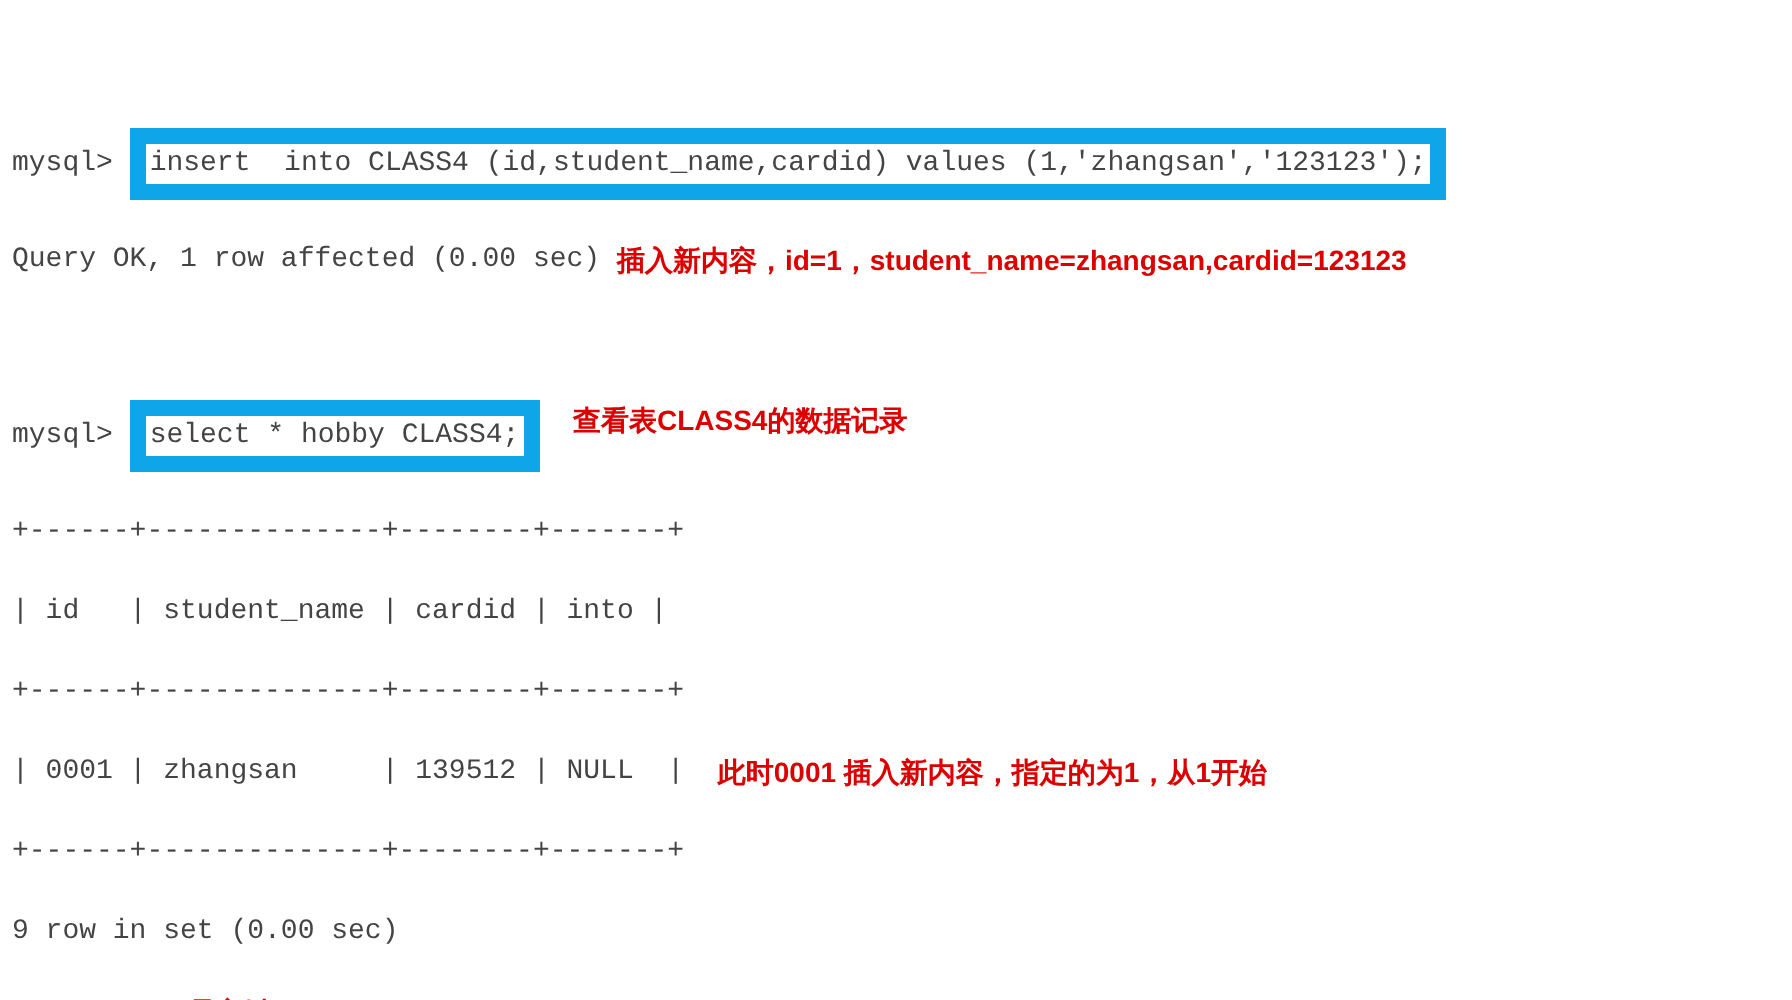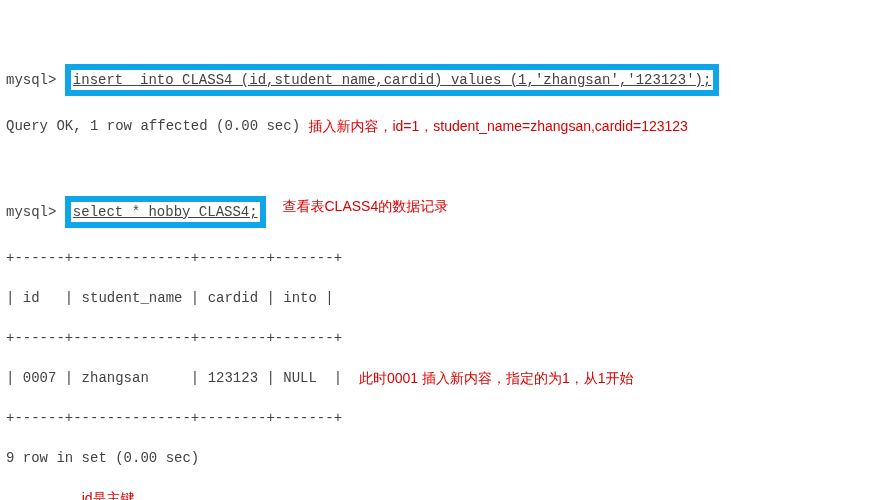--- a/index.html
+++ b/index.html
@@ -7,47 +7,46 @@
     padding: 4px 6px;
     background: #fff;
     font-family: Consolas, Menlo, "Courier New", monospace;
     font-size: 14px;
     line-height: 20px;
     color: #444;
     white-space: pre;
   }
   .line { display: block; }
   .boxed {
-    border: 6px solid #0ea5e9;
+    border: 8px solid #0ea5e9;
     padding: 0 2px;
     display: inline-block;
-    text-decoration: underline;
   }
   .ann {
     color: #d00;
     font-family: "Microsoft YaHei", Arial, sans-serif;
-    font-weight: normal;
+    font-weight: bold;
     font-size: 14px;
     white-space: normal;
     display: inline-block;
     vertical-align: top;
   }
 </style>
 </head>
 <body>
 
 
 <span class="line"><span>mysql&gt;</span> <span class="boxed">insert  into CLASS4 (id,student_name,cardid) values (1,'zhangsan','123123');</span></span>
 <span class="line"><span>Query OK, 1 row affected (0.00 sec)</span> <span class="ann">插入新内容，id=1，student_name=zhangsan,cardid=123123</span></span>
 <span class="line"> </span>
 <span class="line"><span>mysql&gt;</span> <span class="boxed">select * hobby CLASS4;</span>  <span class="ann">查看表CLASS4的数据记录</span></span>
 <span class="line">+------+--------------+--------+-------+</span>
 <span class="line">| id   | student_name | cardid | into |</span>
 <span class="line">+------+--------------+--------+-------+</span>
-<span class="line"><span>| 0007 | zhangsan     | 123123 | NULL  |</span>  <span class="ann">此时0001  插入新内容，指定的为1，从1开始</span></span>
+<span class="line"><span>| 0001 | zhangsan     | 139512 | NULL  |</span>  <span class="ann">此时0001  插入新内容，指定的为1，从1开始</span></span>
 <span class="line">+------+--------------+--------+-------+</span>
 <span class="line">9 row in set (0.00 sec)</span>
 <span class="line">         <span class="ann">id是主键</span></span>
 
 
 
 
 
 
 

